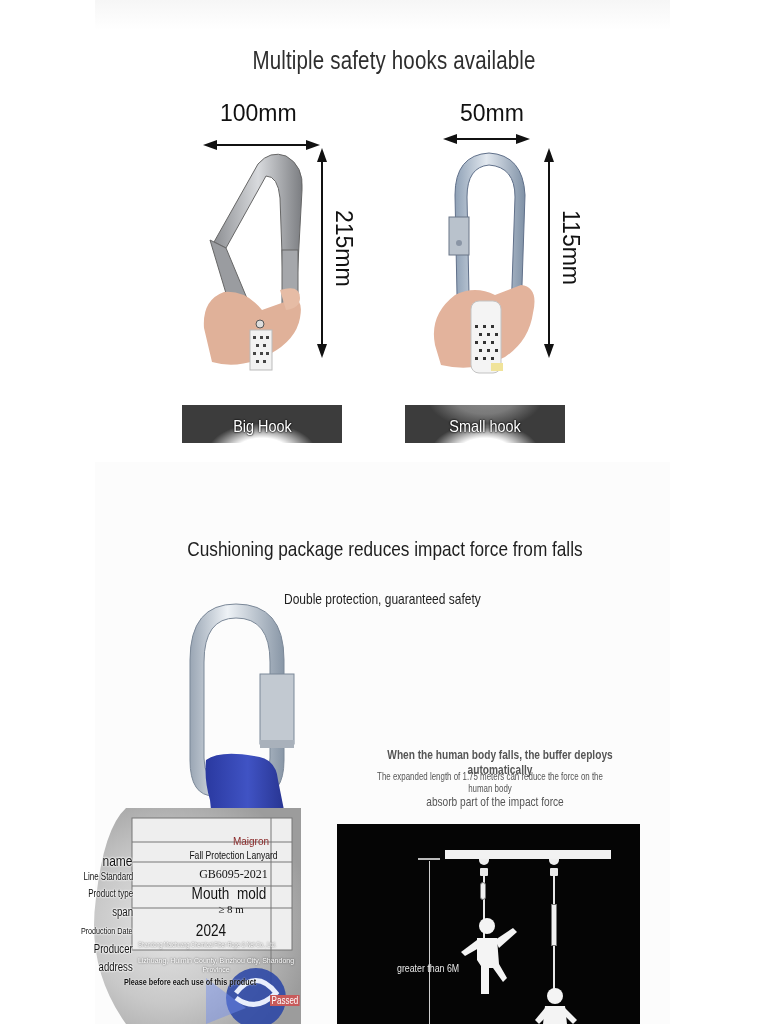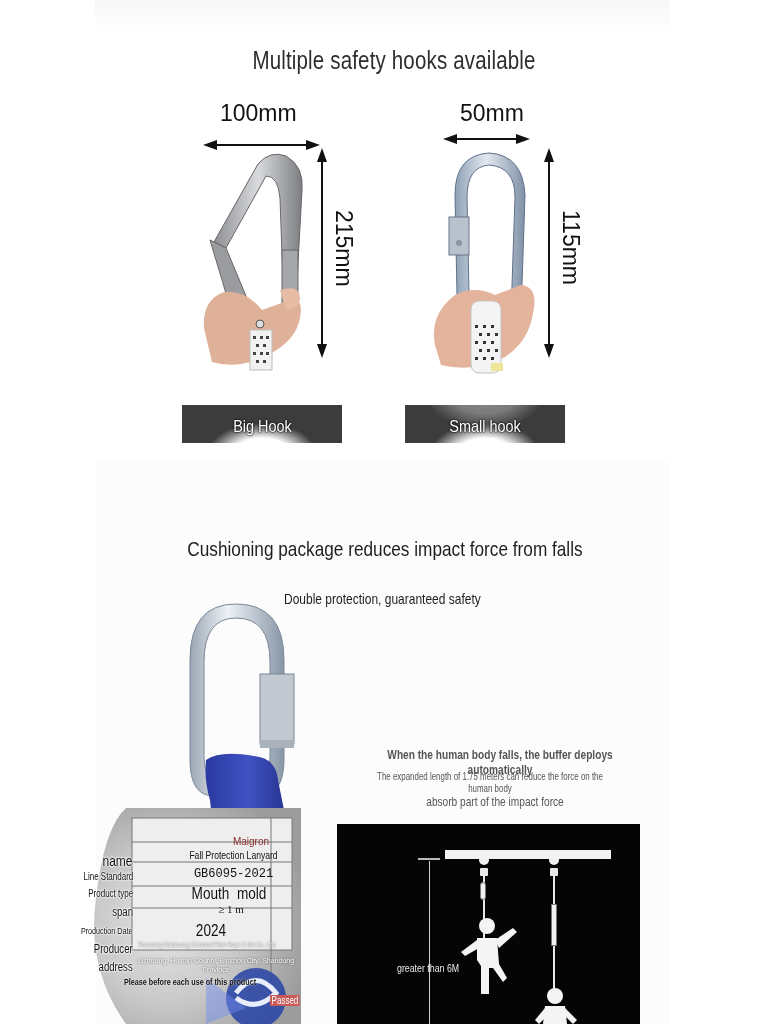--- a/index.html
+++ b/index.html
@@ -256,27 +256,27 @@
         <path d="M150 185 Q170 160 190 185 Q170 205 150 190" fill="none" stroke="#e8eefc" stroke-width="5"></path>
         <path d="M120 170 L160 200 L120 216 Z" fill="#6f8cf0" opacity="0.45"></path>
       </svg>
 
       <div style="position:absolute;left:105px;top:236px;width:120px;text-align:center;font-size:10px;color:#8b2a2a;">Maigron</div>
 
       <div class="tag-field" style="right:193px;top:252px;font-size:15px;">name</div>
       <div class="tag-value" style="left:75px;top:249px;width:145px;font-size:11px;transform:scaleX(0.78);">Fall Protection Lanyard</div>
 
       <div class="tag-field" style="right:193px;top:271px;font-size:10px;">Line Standard</div>
-      <div class="tag-value" style="left:80px;top:267px;width:135px;font-size:12px;font-family:Liberation Mono, monospace;">GB6095-2021</div>
+      <div class="tag-value" style="left:80px;top:267px;width:135px;font-size:12px;font-family:Liberation Serif, serif;">GB6095-2021</div>
 
       <div class="tag-field" style="right:193px;top:288px;font-size:10px;">Product type</div>
       <div class="tag-value" style="left:68px;top:285px;width:150px;font-size:16px;white-space:pre;text-shadow:0 0 2px #fff;transform:scaleX(0.85);">Mouth  mold</div>
 
       <div class="tag-field" style="right:193px;top:305px;font-size:12px;">span</div>
-      <div class="tag-value" style="left:85px;top:303px;width:120px;font-size:11px;font-family:'Liberation Serif',serif;">≥ 1 m</div>
+      <div class="tag-value" style="left:85px;top:303px;width:120px;font-size:11px;font-family:'Liberation Serif',serif;">≥ 8 m</div>
 
       <div class="tag-field" style="right:193px;top:326px;font-size:9px;">Production Date</div>
       <div class="tag-value" style="left:75px;top:322px;width:100px;font-size:16px;transform:scaleX(0.85);">2024</div>
 
       <div class="tag-field" style="right:193px;top:342px;font-size:12px;">Producer</div>
       <div class="tag-value" style="left:50px;top:341px;width:190px;font-size:7px;color:#fff;text-shadow:0 0 2px #333;transform:scaleX(0.75);transform-origin:0 0;">Shandong Maichuang Chemical Fiber Rope &amp; Net Co., Ltd.</div>
 
       <div class="tag-field" style="right:193px;top:360px;font-size:12px;">address</div>
       <div class="tag-value" style="left:50px;top:356px;width:160px;font-size:7px;color:#fff;text-shadow:0 0 2px #333;white-space:normal;line-height:9px;">Lizhuang, Huimin County, Binzhou City, Shandong Province</div>
 

